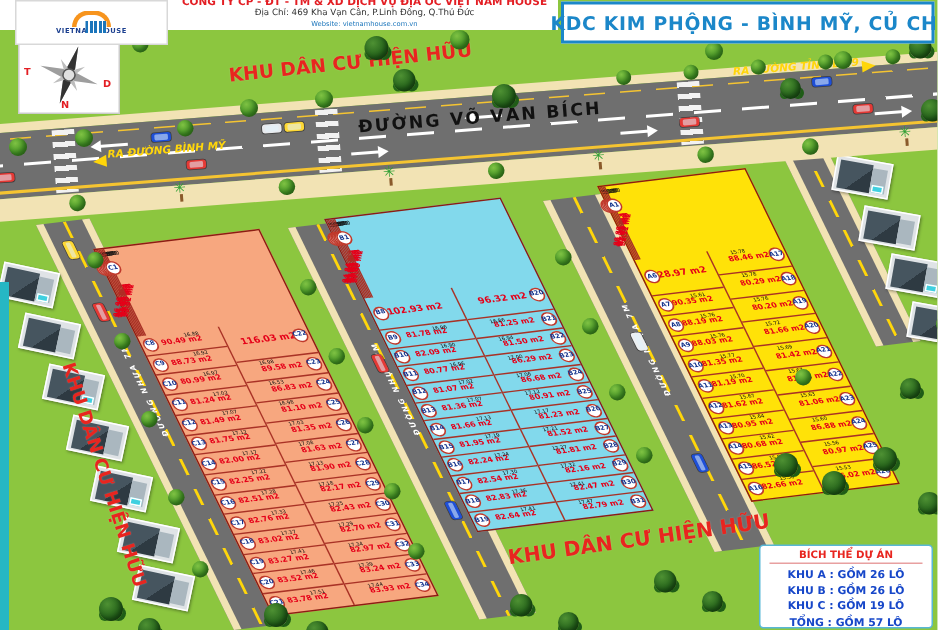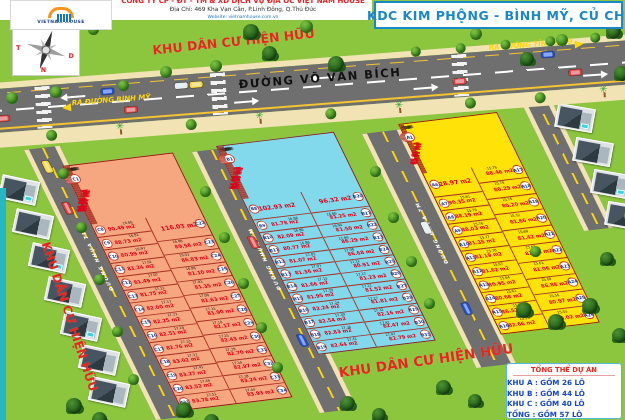--- a/index.html
+++ b/index.html
@@ -84,21 +84,21 @@
   .house .roof{position:absolute;left:2px;top:2px;width:22px;height:19px;background:linear-gradient(135deg,#46555f 60%,#2e3a42 60%);}
   .house .wing{position:absolute;right:2px;top:4px;width:10px;height:16px;background:#aab7bf;}
   .house .pool{position:absolute;right:3px;bottom:2px;width:8px;height:5px;background:#3fd0e0;border:.5px solid #fff;}
   .car{position:absolute;border-radius:2px;box-shadow:0 0 0 .5px rgba(0,0,0,.45);z-index:10;}
   .car.h{width:13px;height:6px;} .car.v{width:6.5px;height:13px;}
   .car .win{position:absolute;left:2px;right:2px;top:1px;bottom:1px;background:rgba(225,242,252,.55);border-radius:1px;}
 
   
   .legend{position:absolute;left:506px;top:363px;width:116px;height:56px;background:#ffffff;border:1.5px solid #58b7d6;border-radius:3px;z-index:40;padding:2px 0 0 0;}
   .legend-title{color:#e8251f;font-weight:bold;font-size:6.8px;text-align:center;border-bottom:1px solid #e8a0a0;padding-bottom:1px;margin:0 6px;}
-  .legend-row{color:#1747c9;font-weight:bold;font-size:7.2px;text-align:left;margin-top:1.8px;}
+  .legend-row{color:#1747c9;font-weight:bold;font-size:7.2px;text-align:center;margin-top:1.8px;}
 
   .teal-strip{position:absolute;left:0;top:188px;width:6px;height:232px;background:#26b7c4;z-index:7;}
 </style>
 </head>
 <body>
 
 <div id="scene">
 
   <div class="teal-strip"></div>
 
@@ -191,25 +191,25 @@
       <div class="tree" style="left:550px;top:51px;width:11px;height:11px;"></div>
       <div class="palm" style="left:615px;top:48px;">✳</div>
       <div class="tree" style="left:430px;top:-4px;width:10px;height:10px;"></div>
       <div class="tree" style="left:475px;top:-4px;width:10px;height:10px;"></div>
       <div class="tree" style="left:520px;top:-4px;width:10px;height:10px;"></div>
       <div class="tree" style="left:565px;top:-4px;width:10px;height:10px;"></div>
       <div class="tree" style="left:610px;top:-4px;width:10px;height:10px;"></div>
     </div>
 
   <div class="legend">
-    <div class="legend-title">TỔNG THỂ DỰ ÁN</div>
+    <div class="legend-title">BÍCH THỂ DỰ ÁN</div>
     <div id="legend-rows">
         <div class="legend-row">KHU A : GỒM 26 LÔ</div>
-        <div class="legend-row">KHU B : GỒM 44 LÔ</div>
-        <div class="legend-row">KHU C : GỒM 40 LÔ</div>
+        <div class="legend-row">KHU B : GỒM 26 LÔ</div>
+        <div class="legend-row">KHU C : GỒM 19 LÔ</div>
         <div class="legend-row">TỔNG : GỒM 57 LÔ</div>
       </div>
   </div>
 
 <div class="iroad" style="width:36px;height:300px;transform:matrix(0.99,-0.12,0.44,0.9,24,150);transform-origin:0 0;">
       <div class="dash"></div>
       <span class="rlabel">ĐƯỜNG NHỰA 7M</span>
       <div class="car v" style="left:6px;top:60px;background:#e53935;">
         <div class="win"></div>
       </div>

